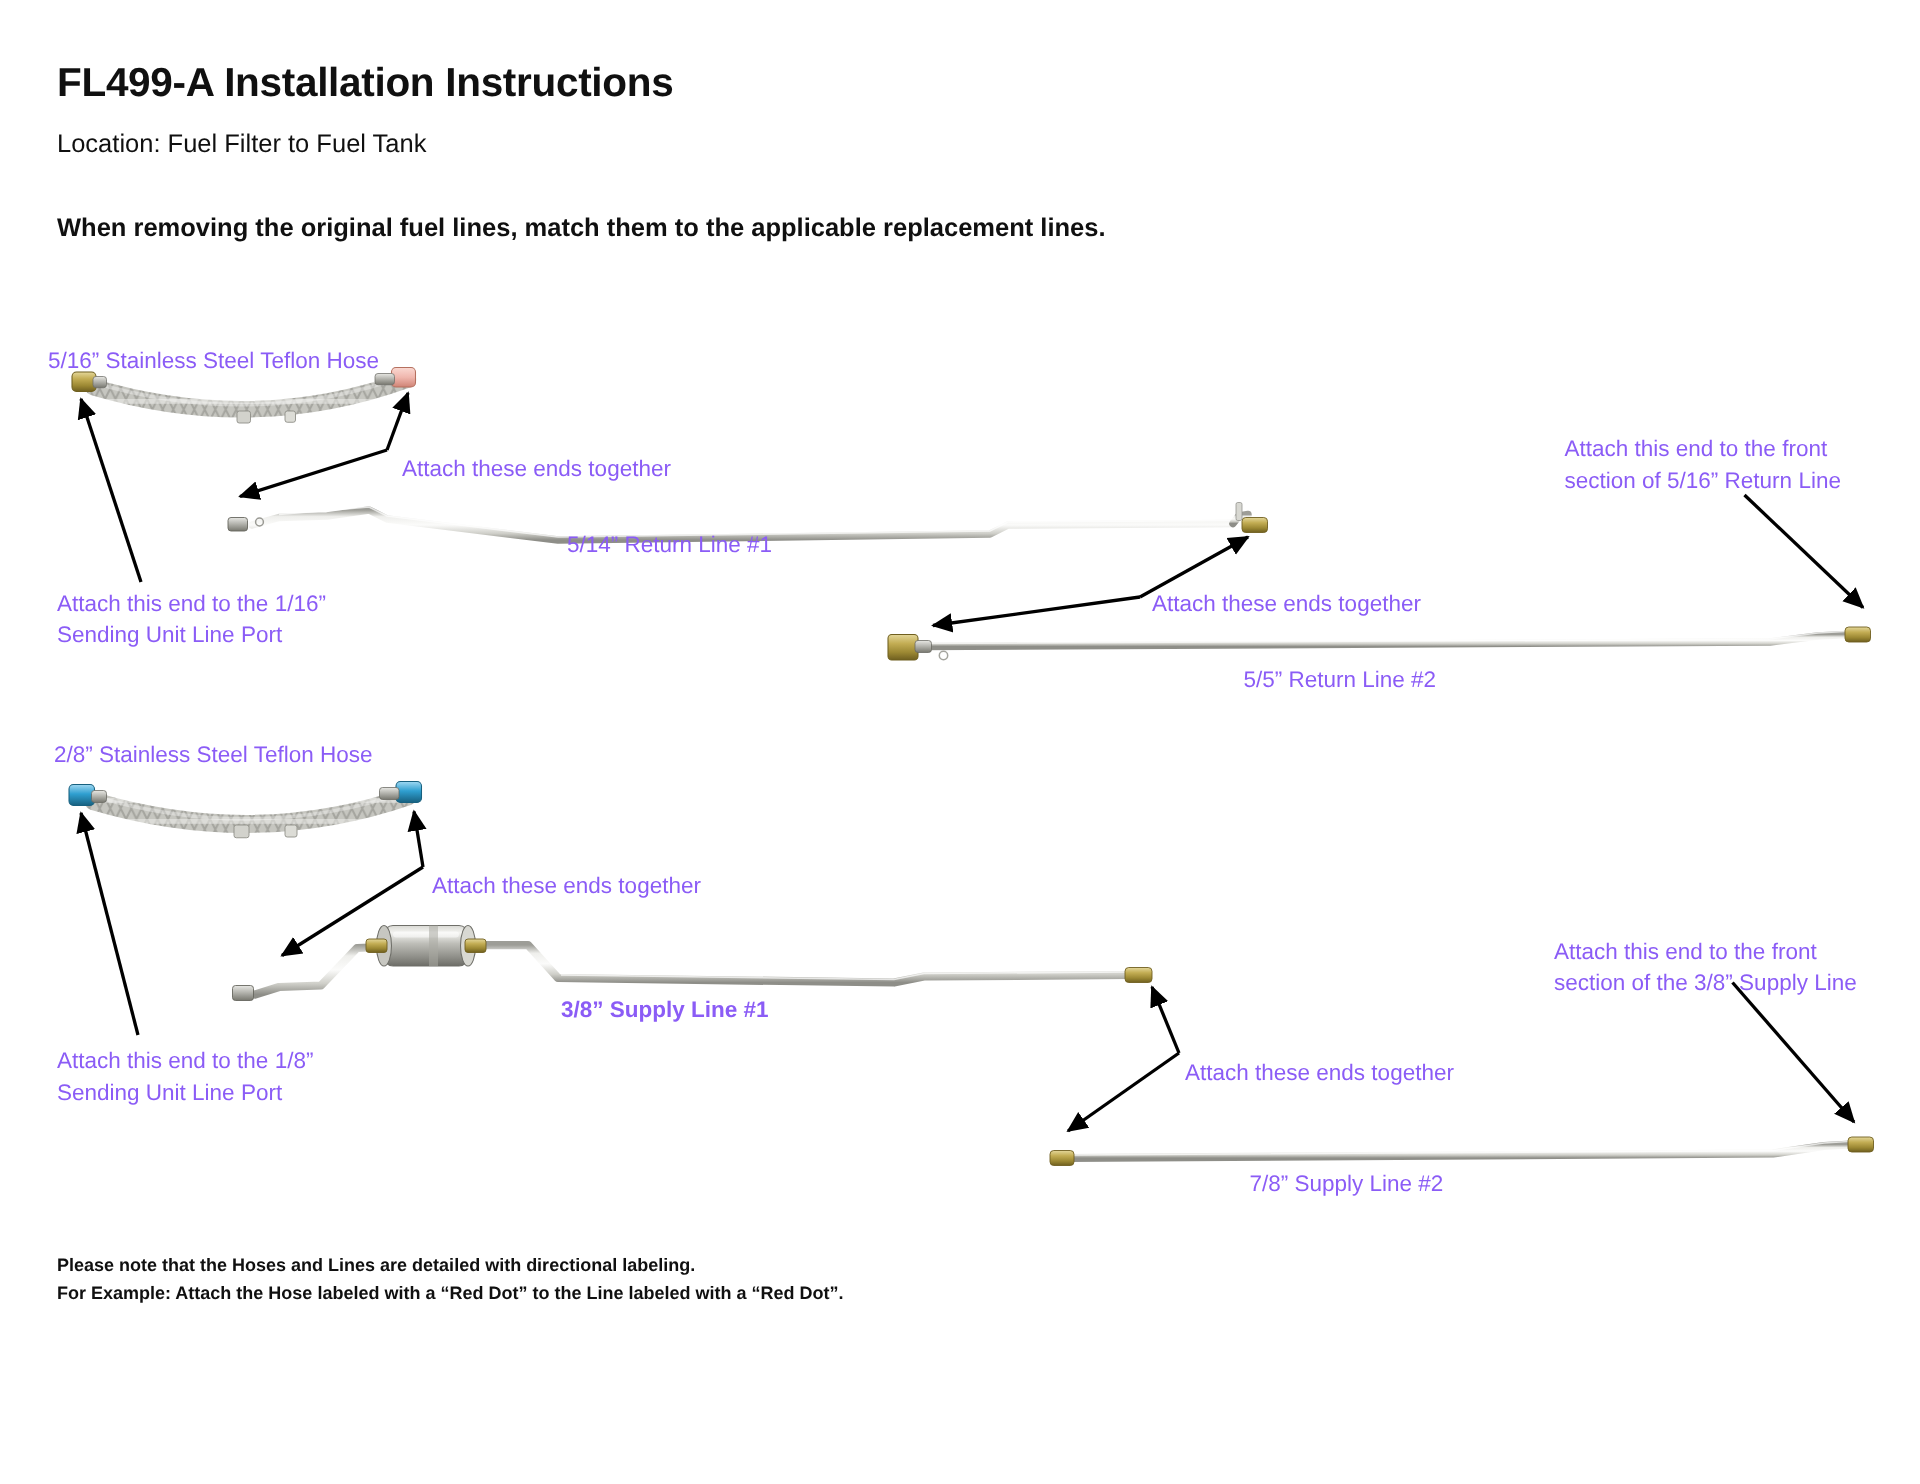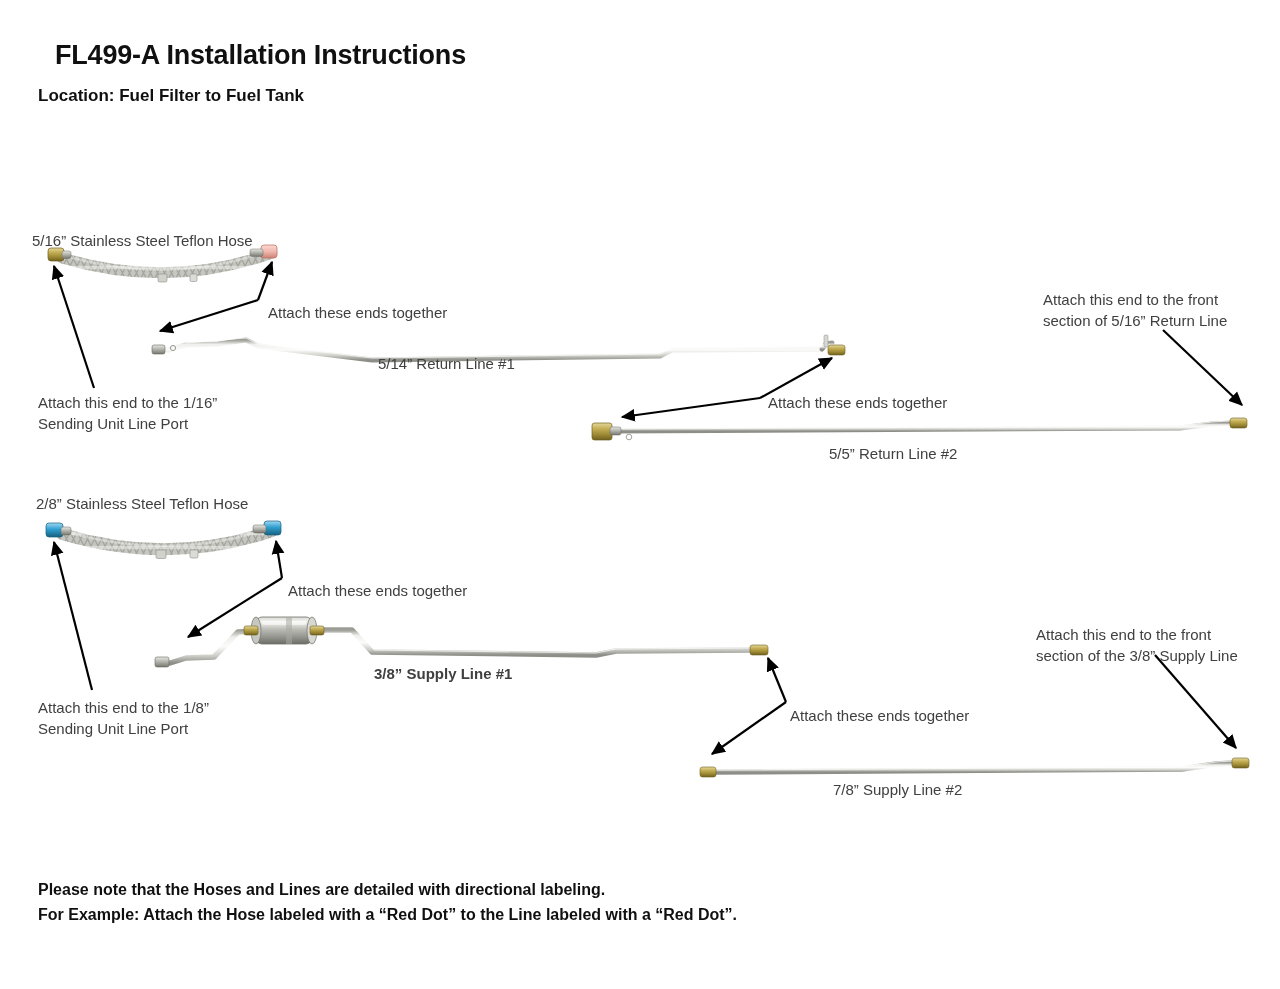--- a/index.html
+++ b/index.html
@@ -22,59 +22,57 @@
 
   
   .doc-title {
     position: absolute;
     left: 38px;
     top: 40px;
     font-size: 27px;
     font-weight: bold;
     letter-spacing: -0.2px;
     white-space: nowrap;
-    margin-left: 17px;
   }
   .doc-subtitle {
     position: absolute;
     left: 38px;
     top: 86px;
     font-size: 17px;
-    font-weight: bold;
+    font-weight: normal;
     white-space: nowrap;
   }
   .doc-instruction {
     position: absolute;
     left: 38px;
     top: 142px;
     font-size: 17px;
     font-weight: bold;
     white-space: nowrap;
   }
 
   
   .label {
     position: absolute;
     font-size: 15px;
     font-weight: normal;
     line-height: 1.38;
     white-space: pre;
-    color: #404040;
+    color: #8b5cf6;
   }
 
   
   .footer-note {
     position: absolute;
     left: 38px;
     top: 834px;
-    font-size: 16px;
+    font-size: 12px;
     font-weight: bold;
     line-height: 1.55;
     white-space: pre-line;
-    margin-top: 44px;
   }
 
   
   #art {
     position: absolute;
     left: 0;
     top: 0;
     width: 1280px;
     height: 989px;
     pointer-events: none;
@@ -82,20 +80,21 @@
 </style>
 </head>
 <body>
 
 <div id="page">
 
   <div class="doc-title">FL499-A Installation Instructions</div>
 
   <div class="doc-subtitle">Location: Fuel Filter to Fuel Tank</div>
 
+  <div class="doc-instruction">When removing the original fuel lines, match them to the applicable replacement lines.</div>
 
   <svg id="art" viewBox="0 0 1280 989">
     <defs>
 
       <linearGradient id="tubeV" x1="0" y1="0" x2="0" y2="1">
         <stop offset="0%" stop-color="#9d9d97"></stop>
         <stop offset="22%" stop-color="#efefec"></stop>
         <stop offset="50%" stop-color="#fbfbfa"></stop>
         <stop offset="78%" stop-color="#cfcfc9"></stop>
         <stop offset="100%" stop-color="#8e8e88"></stop>

